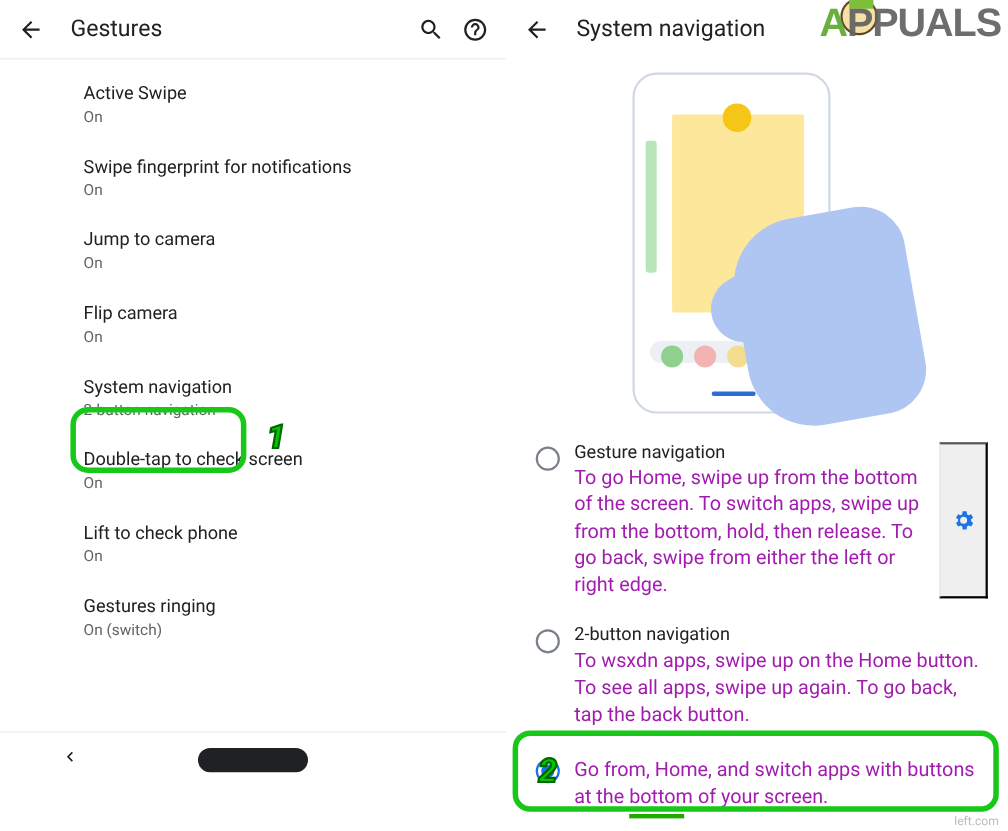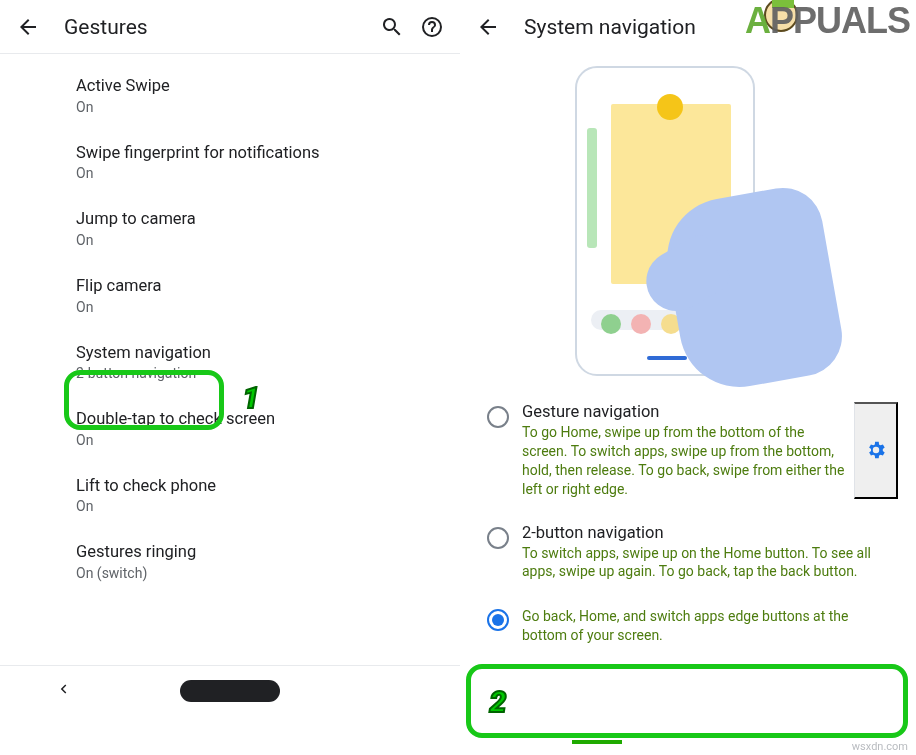--- a/index.html
+++ b/index.html
@@ -89,21 +89,21 @@
 
   
   .options { padding: 6px 0 0 0; }
   .opt { display:flex; align-items:flex-start; padding:12px 12px 12px 14px; position:relative; }
   .opt .radio { flex:0 0 48px; display:flex; align-items:flex-start; justify-content:center; padding-top:4px;}
   .ring { width:22px; height:22px; border:2px solid #79808a; border-radius:50%; display:flex; align-items:center; justify-content:center;}
   .ring.sel { border-color:#1a73e8; }
   .ring.sel::after{ content:""; width:12px; height:12px; border-radius:50%; background:#1a73e8; }
   .opt .body { flex:1; padding-right:8px;}
   .opt .ttl  { font-size:16.5px; color:#202124; }
-  .opt .desc { font-size:14px; color:#4d7c0f; line-height:1.35; margin-top:2px;}
+  .opt .desc { font-size:18px; color:#a21caf; line-height:1.35; margin-top:2px;}
   .opt .gear { flex:0 0 44px; display:flex; align-items:center; justify-content:center; border-left:1px solid #e0e3e8; align-self:stretch;}
   .opt .gear svg{ width:22px; height:22px; color:#1a73e8; }
 
   .highlight2 {
     position:absolute; left:466px; top:664px; width:442px; height:74px;
     border:5px solid #18c818; border-radius:16px; pointer-events:none;
   }
   .underline-green{
     position:absolute; left:572px; bottom:11px; width:50px; height:4px; background:#1faa00;
   }
@@ -226,41 +226,41 @@
             </svg>
         </button>
       </div>
 
       <div class="opt">
         <div class="radio">
             <div class="ring"></div>
           </div>
         <div class="body">
           <div class="ttl">2-button navigation</div>
-          <div class="desc">To switch apps, swipe up on the Home button. To see all apps, swipe up again. To go back, tap the back button.</div>
+          <div class="desc">To wsxdn apps, swipe up on the Home button. To see all apps, swipe up again. To go back, tap the back button.</div>
         </div>
       </div>
 
       <div class="opt">
         <div class="radio">
             <div class="ring sel"></div>
           </div>
         <div class="body">
-          <div class="desc">Go back, Home, and switch apps edge buttons at the bottom of your screen.</div>
+          <div class="desc">Go from, Home, and switch apps with buttons at the bottom of your screen.</div>
         </div>
       </div>
     </div>
   </div>
 
   <div class="highlight1"></div>
   <div class="badge b1">1</div>
 
   <div class="highlight2"></div>
   <div class="badge b2">2</div>
   <div class="underline-green"></div>
 
   <div class="wm-head"></div>
   <div class="watermark">
     <span class="green">A</span><span>PPUALS</span>
   </div>
 
-  <div class="footer-url">wsxdn.com</div>
+  <div class="footer-url">left.com</div>
 </div>
 
 </body></html>

